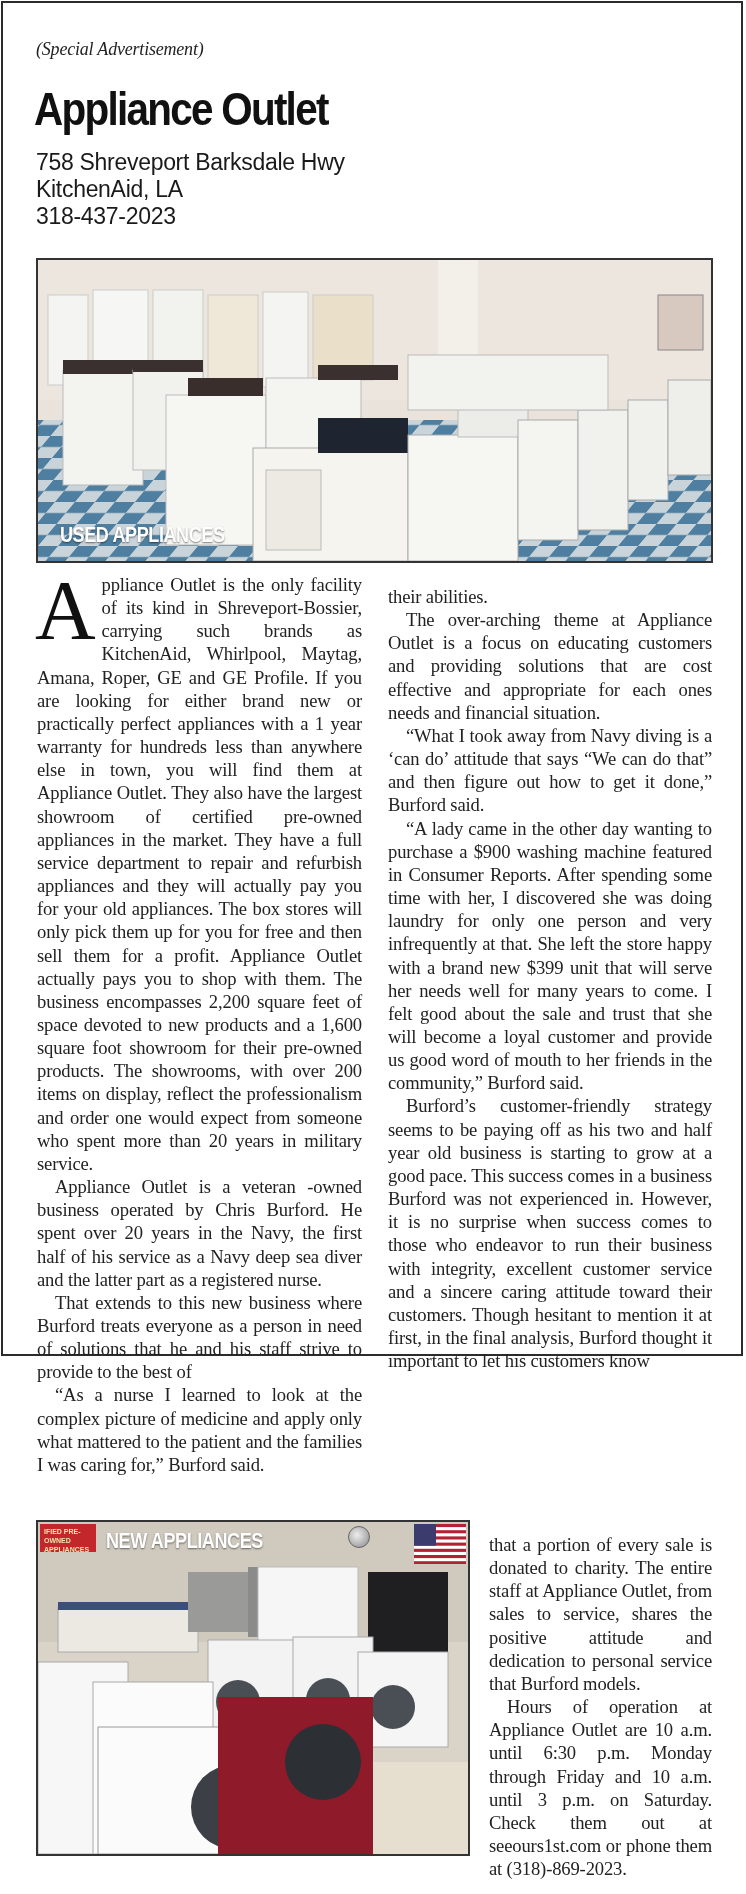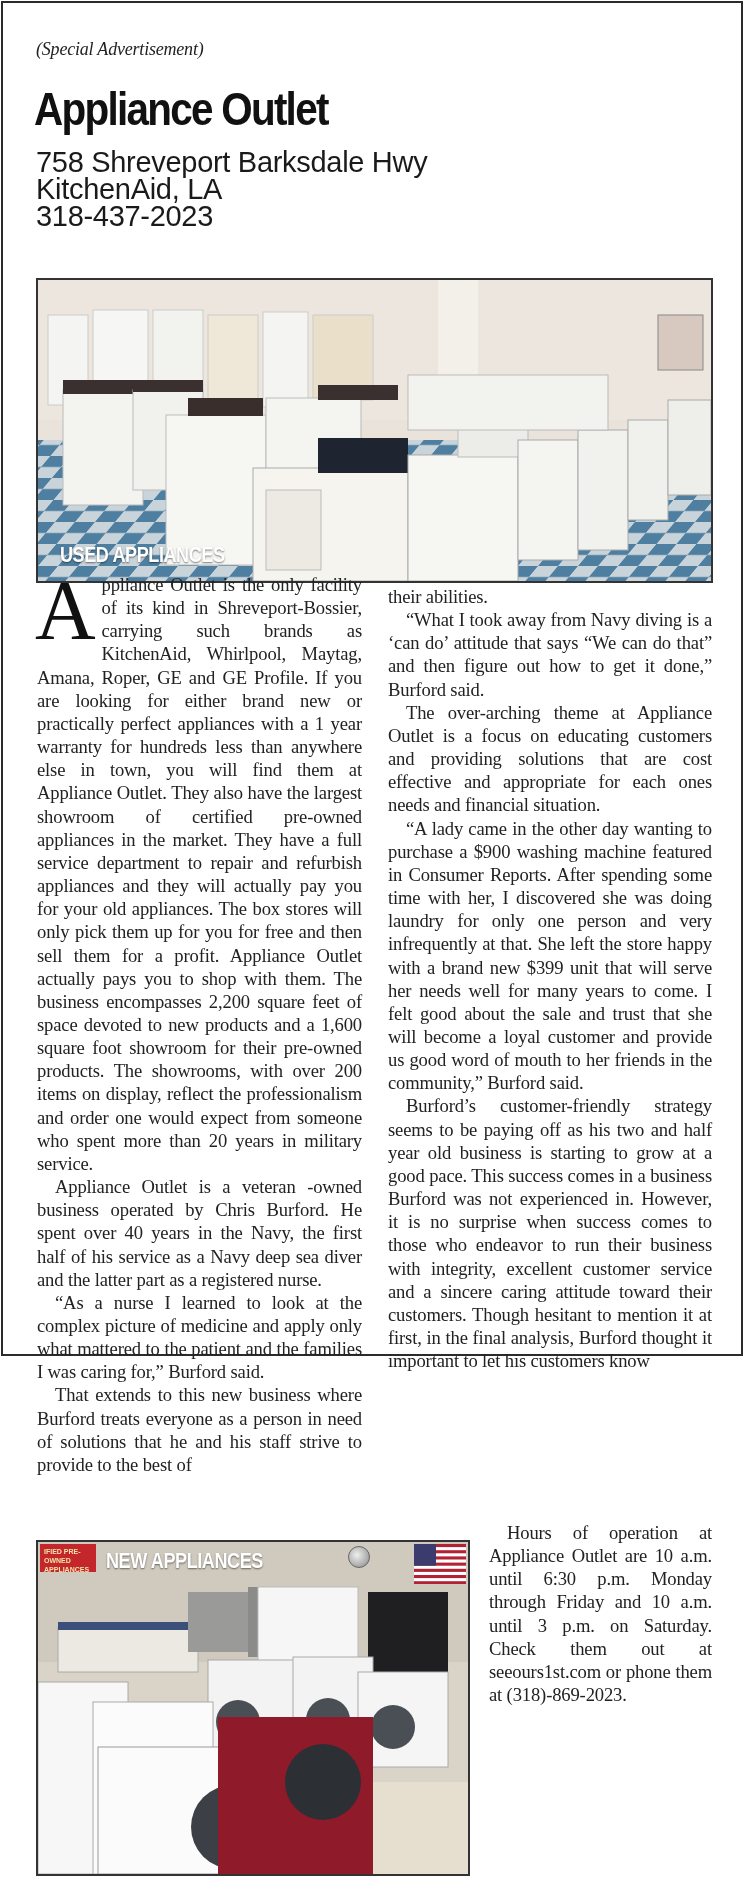--- a/index.html
+++ b/index.html
@@ -15,25 +15,25 @@
   }
   .title {
     position: absolute; left: 31px; top: 82px;
     font-family: "Liberation Sans", sans-serif; font-weight: bold;
     font-size: 47px; color: #111; letter-spacing: -2px;
     transform: scaleX(0.86); transform-origin: left top;
     line-height: 1;
   }
   .addr {
     position: absolute; left: 33px; top: 146px;
-    font-family: "Liberation Sans", sans-serif; font-size: 29px;
+    font-family: "Liberation Sans", sans-serif; font-size: 23px;
     color: #1a1a1a; line-height: 27px; letter-spacing: -0.3px;
   }
   .photo {
-    position: absolute; border: 2px solid #333; box-sizing: border-box; overflow: hidden; margin-top: 20px;
+    position: absolute; border: 2px solid #333; box-sizing: border-box; overflow: hidden;
   }
   .photo-used { left: 33px; top: 255px; width: 677px; height: 305px; }
   .photo-new  { left: 33px; top: 1517px; width: 434px; height: 336px; }
   .photo-label {
     position: absolute; font-family: "Liberation Sans", sans-serif; font-weight: bold;
     color: #ffffff; letter-spacing: -0.5px; text-shadow: 0 1px 2px rgba(0,0,0,0.5);
     transform: scaleX(0.82); transform-origin: left top;
   }
   .photo-used .photo-label { left: 22px; top: 262px; font-size: 22px; }
   .photo-new .photo-label { left: 68px; top: 6px; font-size: 22px; }
@@ -117,29 +117,29 @@
       <rect x="590" y="140" width="40" height="100" fill="#f0f0ec" stroke="#aaa"></rect>
       <rect x="630" y="120" width="43" height="95" fill="#eeeeea" stroke="#aaa"></rect>
       <rect x="370" y="95" width="200" height="55" fill="#f2f2ee" stroke="#bbb"></rect>
       <rect x="620" y="35" width="45" height="55" fill="#d8c9c0" stroke="#888"></rect>
     </svg>
     <div class="photo-label">USED APPLIANCES</div>
   </div>
 
   <div class="col col-left">
     <p class="first"><span class="dropcap">A</span><span>ppliance Outlet is the only facility of its kind in Shreveport-Bossier, carrying such brands as KitchenAid, Whirlpool, Maytag, Amana, Roper, GE and GE Profile. If you are looking for either brand new or practically perfect appliances with a 1 year warranty for hundreds less than anywhere else in town, you will find them at Appliance Outlet.  They also have the largest showroom of certified pre-owned appliances in the market. They have a full service department to repair and refurbish appliances and they will actually pay you for your old appliances. The box stores will only pick them up for you for free and then sell them for a profit.  Appliance Outlet actually pays you to shop with them. The business encompasses 2,200 square feet of space devoted to new products and a 1,600 square foot showroom for their pre-owned products. The showrooms, with over 200 items on display, reflect the professionalism and order one would expect from someone who spent more than 20 years in military service.</span></p>
-    <p>Appliance Outlet is a veteran -owned business operated by Chris Burford. He spent over 40 years in the Navy, the first half of his service as a Navy deep sea diver and the latter part as a registered nurse.</p>
+    <p>Appliance Outlet is a veteran -owned business operated by Chris Burford. He spent over 20 years in the Navy, the first half of his service as a Navy deep sea diver and the latter part as a registered nurse.</p>
+    <p>That extends to this new business where Burford treats everyone as a person in need of solutions that he and his staff strive to provide to the best of</p>
     <p>“As a nurse I learned to look at the complex picture of medicine and apply only what mattered to the patient and the families I was caring for,”  Burford said.</p>
-    <p>That extends to this new business where Burford treats everyone as a person in need of solutions that he and his staff strive to provide to the best of</p>
   </div>
 
   <div class="col col-right-top">
     <p class="noindent">their abilities.</p>
+    <p>The over-arching theme at Appliance Outlet is a focus on educating customers and providing solutions that are cost effective and appropriate for each ones needs and financial situation.</p>
     <p>“What I took away from Navy diving is a ‘can do’ attitude that says “We can do that” and then figure out how to get it done,” Burford said.</p>
-    <p>The over-arching theme at Appliance Outlet is a focus on educating customers and providing solutions that are cost effective and appropriate for each ones needs and financial situation.</p>
     <p>“A lady came in the other day wanting to purchase a $900 washing machine featured in Consumer Reports. After spending some time with her, I discovered she was doing laundry for only one person and very infrequently at that. She left the store happy with a brand new $399 unit that will serve her needs well for many years to come. I felt good about the sale and trust that she will become a loyal customer and provide us good word of mouth to her friends in the community,” Burford said.</p>
     <p>Burford’s customer-friendly strategy seems to be paying off as his two and half year old business is starting to grow at a good pace.  This success comes in a business Burford was not experienced in.  However, it is no surprise when success comes to those who endeavor to run their business with integrity, excellent customer service and a sincere caring attitude toward their customers. Though hesitant to mention it at first, in the final analysis, Burford thought it important to let his customers know</p>
   </div>
 
   <div class="photo photo-new">
     <svg width="430" height="332" viewBox="0 0 430 332" preserveAspectRatio="none">
       <rect width="430" height="332" fill="#d9d3c8"></rect>
       <rect x="0" y="0" width="430" height="120" fill="#cfc9be"></rect>
       <rect x="0" y="240" width="430" height="92" fill="#e6dfcf"></rect>
 
@@ -179,16 +179,17 @@
       <rect y="12.4" width="52" height="3.1" fill="#b22234"></rect>
       <rect y="18.6" width="52" height="3.1" fill="#b22234"></rect>
       <rect y="24.8" width="52" height="3.1" fill="#b22234"></rect>
       <rect y="31" width="52" height="3.1" fill="#b22234"></rect>
       <rect y="37.2" width="52" height="2.8" fill="#b22234"></rect>
       <rect width="22" height="21.7" fill="#3c3b6e"></rect>
     </svg>
   </div>
 
   <div class="col col-right-wrap">
+    <p class="noindent">that a portion of every sale is donated to charity.  The entire staff at Appliance Outlet, from sales to service, shares the positive attitude and dedication to personal service that Burford models.</p>
     <p>Hours of operation at Appliance Outlet are 10 a.m. until 6:30 p.m. Monday through Friday and 10 a.m. until 3 p.m. on Saturday. Check them out at seeours1st.com or phone them at (318)-869-2023.</p>
   </div>
 
 </div>
 
 </body></html>

